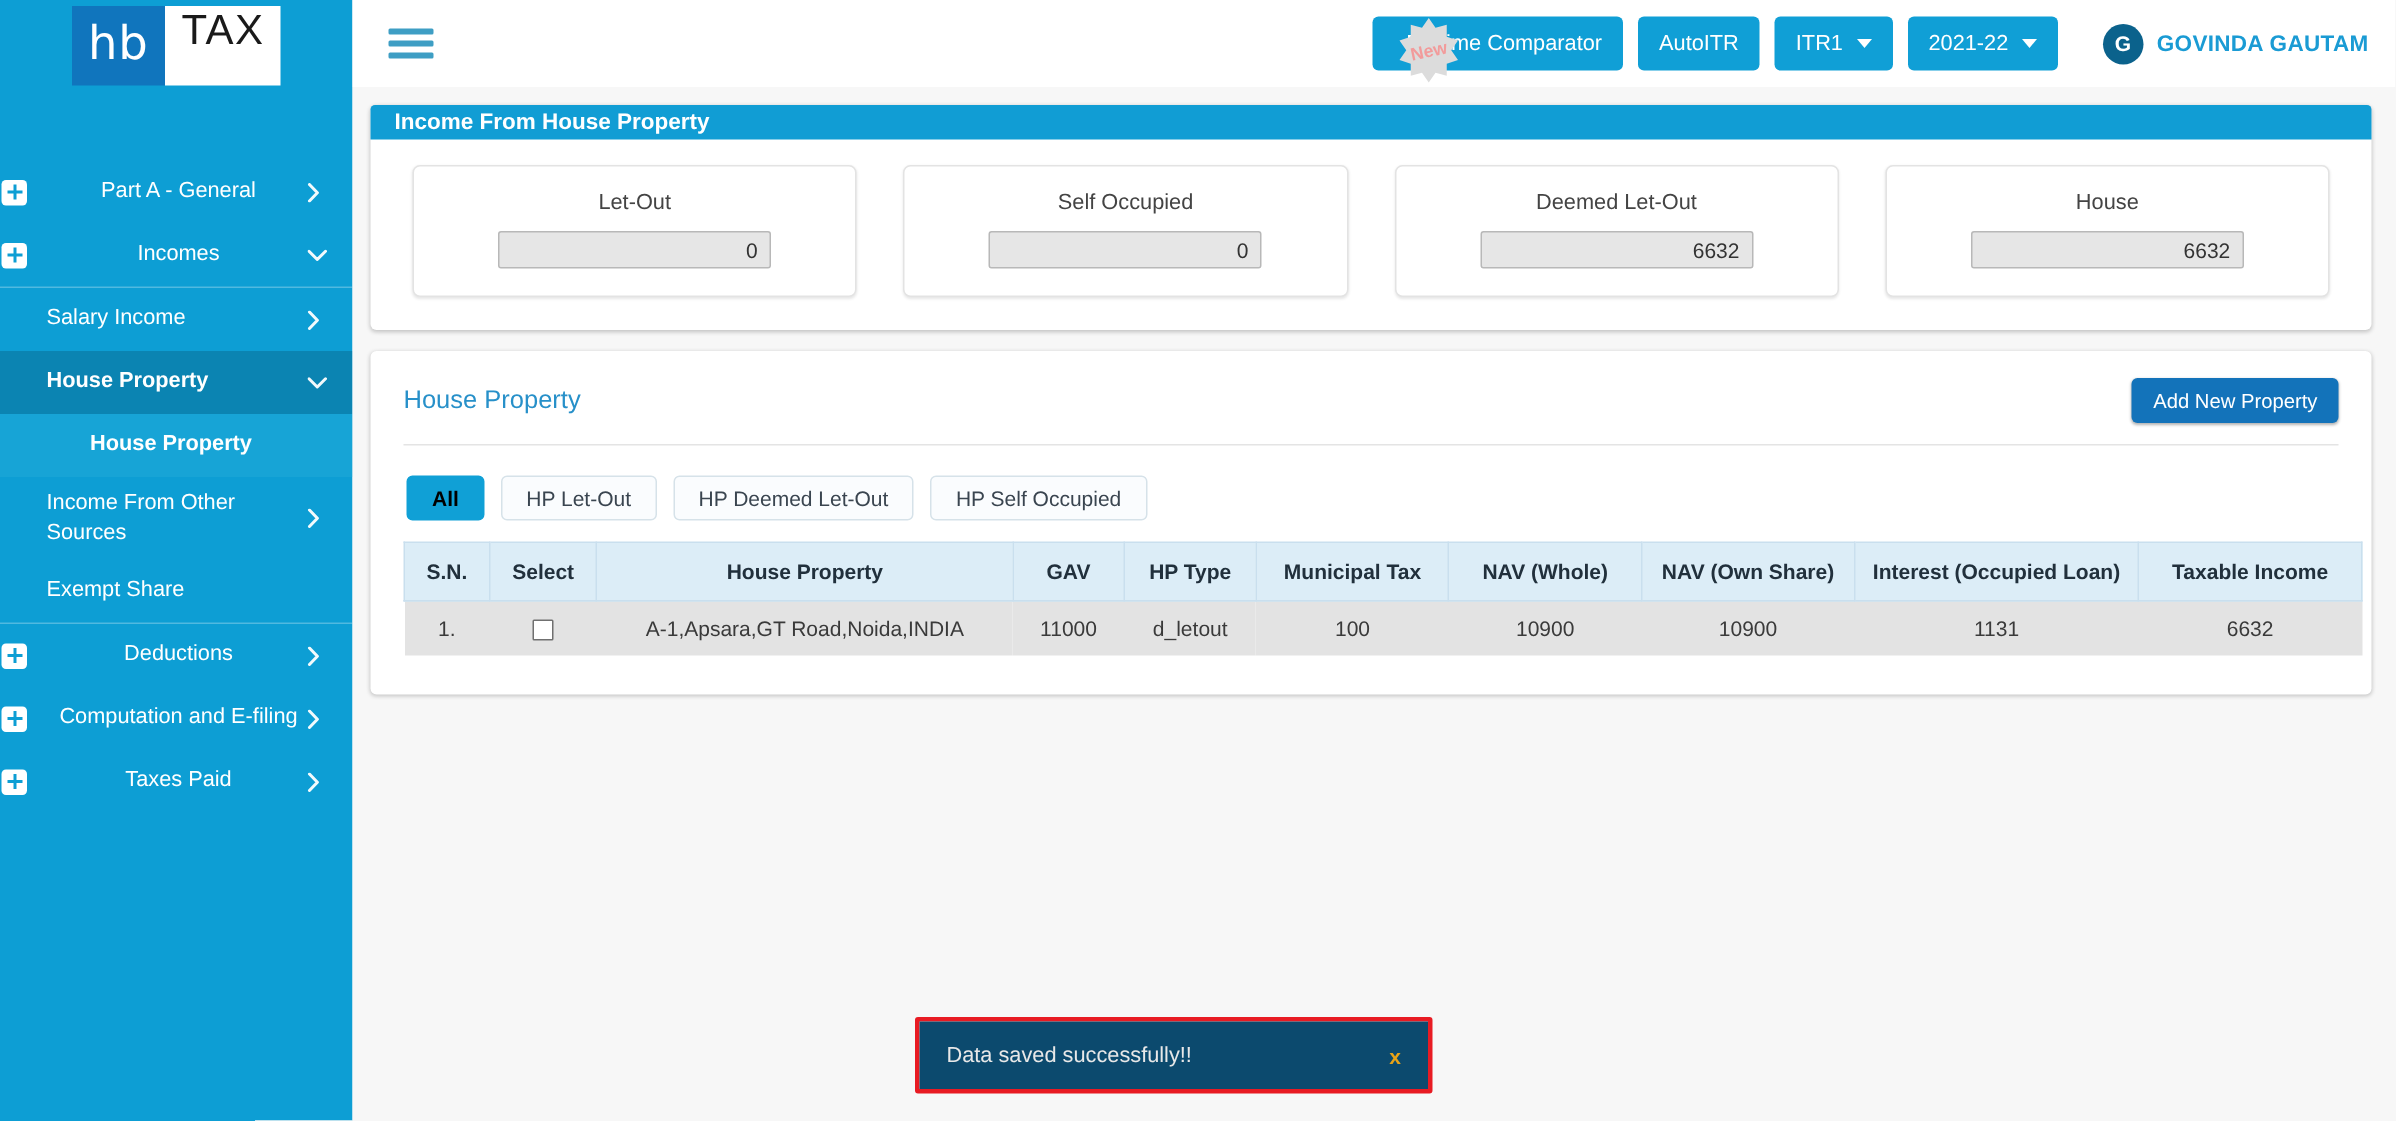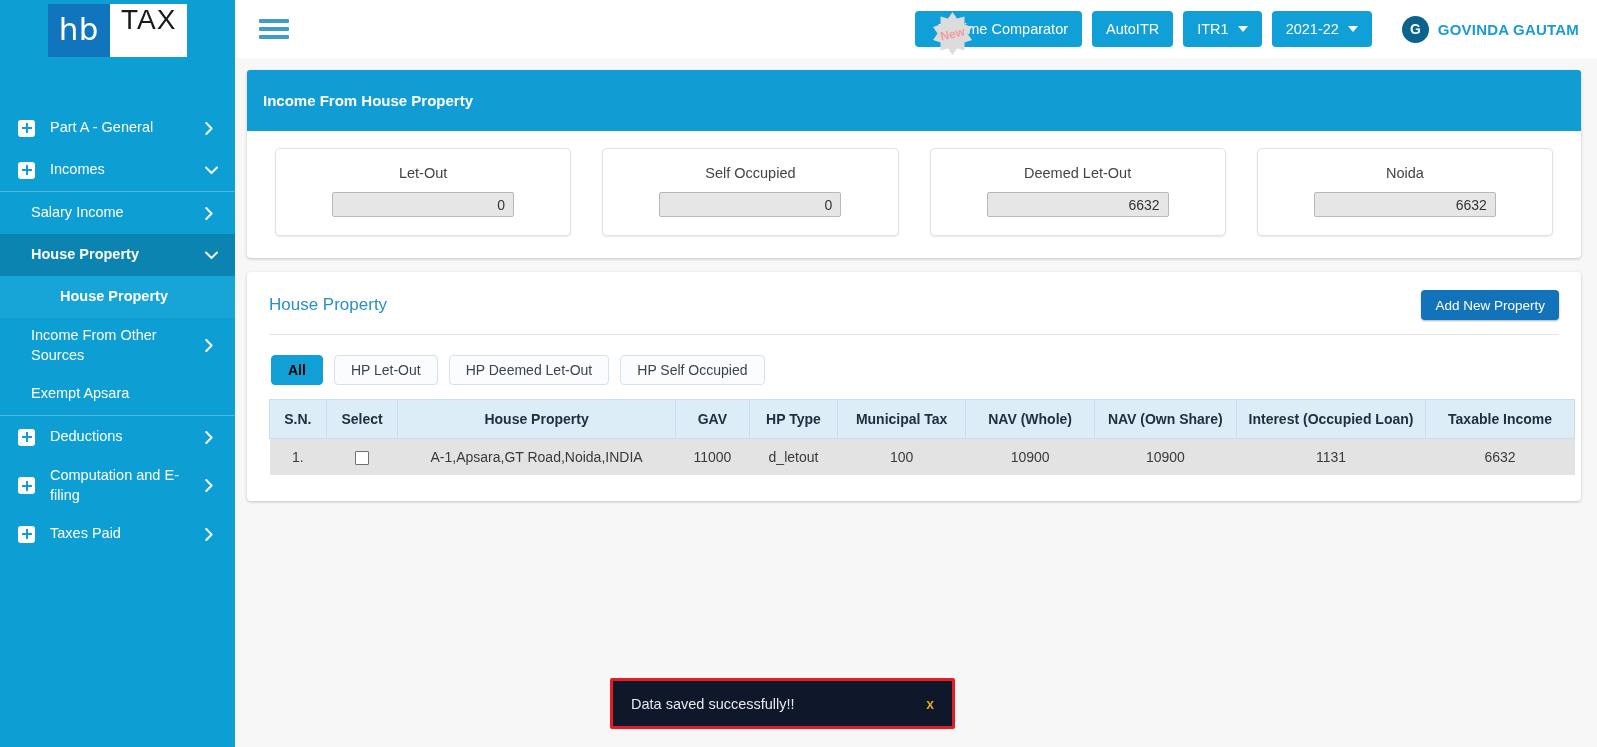--- a/index.html
+++ b/index.html
@@ -30,21 +30,21 @@
     font-size: 28px; font-weight: 400; letter-spacing: 1px;
     padding: 4px 11px 24px 11px; display: flex; align-items: center;
     font-family: "Liberation Sans", sans-serif;
   }
   .nav { margin-top: 47px; }
   .nav-item {
     display: flex; align-items: center;
     min-height: 42px; padding: 8px 16px 8px 8px;
     font-size: 14.5px; cursor: pointer; position: relative;
   }
-  .nav-item.lvl1 { padding-left: 18px; }
+  .nav-item.lvl1 { padding-left: 1px; text-align: center; }
   .nav-item.lvl2 { padding-left: 31px; font-size: 14.5px; gap: 36px; }
   .nav-item.lvl3 { padding-left: 60px; font-size: 14.5px; }
   .nav-item.active-dark { background: #0b84b2; font-weight: 600; }
   .nav-item.sub-active { background: #17a4d6; font-weight: 600; }
   .nav-sep { height: 1px; background: rgba(255,255,255,.28); margin: 0; }
   .plus-ico {
     width: 17px; height: 17px; border-radius: 3px; background: #fff;
     flex: 0 0 17px; margin-right: 15px; position: relative;
   }
   .plus-ico::before, .plus-ico::after {
@@ -102,21 +102,21 @@
 
   .content { padding: 12px 16px 0 12px; }
 
   .card {
     background: #fff; border-radius: 4px;
     box-shadow: 0 1px 3px rgba(0,0,0,.22);
     margin-bottom: 14px;
   }
   .card-head {
     background: #119dd4; color: #fff; font-size: 15px; font-weight: 700;
-    padding: 22px 16px; border-radius: 3px 3px 0 0;
+    padding: 3px 16px; border-radius: 3px 3px 0 0;
   }
   .summary-row { display: flex; gap: 31px; padding: 17px 28px 22px 28px; border-radius: 17px; }
   .sum-box {
     flex: 1 1 0; background: #fff; border: 1px solid #e3e3e3; border-radius: 5px;
     box-shadow: 0 1px 2px rgba(0,0,0,.10);
     padding: 16px 10px 18px 10px; text-align: center;
   }
   .sum-label { font-size: 14.5px; color: #444; margin-bottom: 11px; }
   .sum-input {
     width: 182px; height: 25px; background: #e6e6e6; border: 1px solid #b8b8b8;
@@ -161,21 +161,21 @@
     width: 14px; height: 14px; border: 1px solid #707070; background: #fff;
     display: inline-block; border-radius: 1px; vertical-align: middle; cursor: pointer;
   }
 
   
   .toast-outer {
     position: absolute; left: 375px; bottom: 18px;
     border: 3px solid #e81b23; border-radius: 2px; padding: 0;
   }
   .toast {
-    background: #0f172a; color: #e8e8e8; width: 339px; height: 45px;
+    background: #0c4a6e; color: #e8e8e8; width: 339px; height: 45px;
     display: flex; align-items: center; padding: 0 18px;
     font-size: 14.5px;
   }
   .toast-close {
     margin-left: auto; color: #e8a317; font-weight: 700; font-size: 14px; cursor: pointer;
   }
 </style>
 </head>
 <body>
 
@@ -238,21 +238,21 @@
       <div class="nav-item lvl2">
         <span class="nav-label">Income From Other Sources</span>
         <span class="chev">
           <svg width="8" height="13" viewBox="0 0 8 13">
               <path d="M1.3 1 L6.6 6.5 L1.3 12" stroke="#fff" stroke-width="2" fill="none" stroke-linecap="round" stroke-linejoin="round"></path>
             </svg>
         </span>
       </div>
 
       <div class="nav-item lvl2">
-        <span class="nav-label">Exempt Apsara</span>
+        <span class="nav-label">Exempt Share</span>
       </div>
 
       <div class="nav-sep"></div>
 
       <div class="nav-item lvl1">
         <span class="plus-ico"></span>
         <span class="nav-label">Deductions</span>
         <span class="chev">
           <svg width="8" height="13" viewBox="0 0 8 13">
               <path d="M1.3 1 L6.6 6.5 L1.3 12" stroke="#fff" stroke-width="2" fill="none" stroke-linecap="round" stroke-linejoin="round"></path>
@@ -337,21 +337,21 @@
             <div class="sum-label">Self Occupied</div>
             <div class="sum-input">0</div>
           </div>
 
           <div class="sum-box">
             <div class="sum-label">Deemed Let-Out</div>
             <div class="sum-input">6632</div>
           </div>
 
           <div class="sum-box">
-            <div class="sum-label">Noida</div>
+            <div class="sum-label">House</div>
             <div class="sum-input">6632</div>
           </div>
 
         </div>
       </div>
 
       <div class="card hp-card">
         <div class="hp-head">
           <div class="hp-title">House Property</div>
           <button class="btn-add">Add New Property</button>

